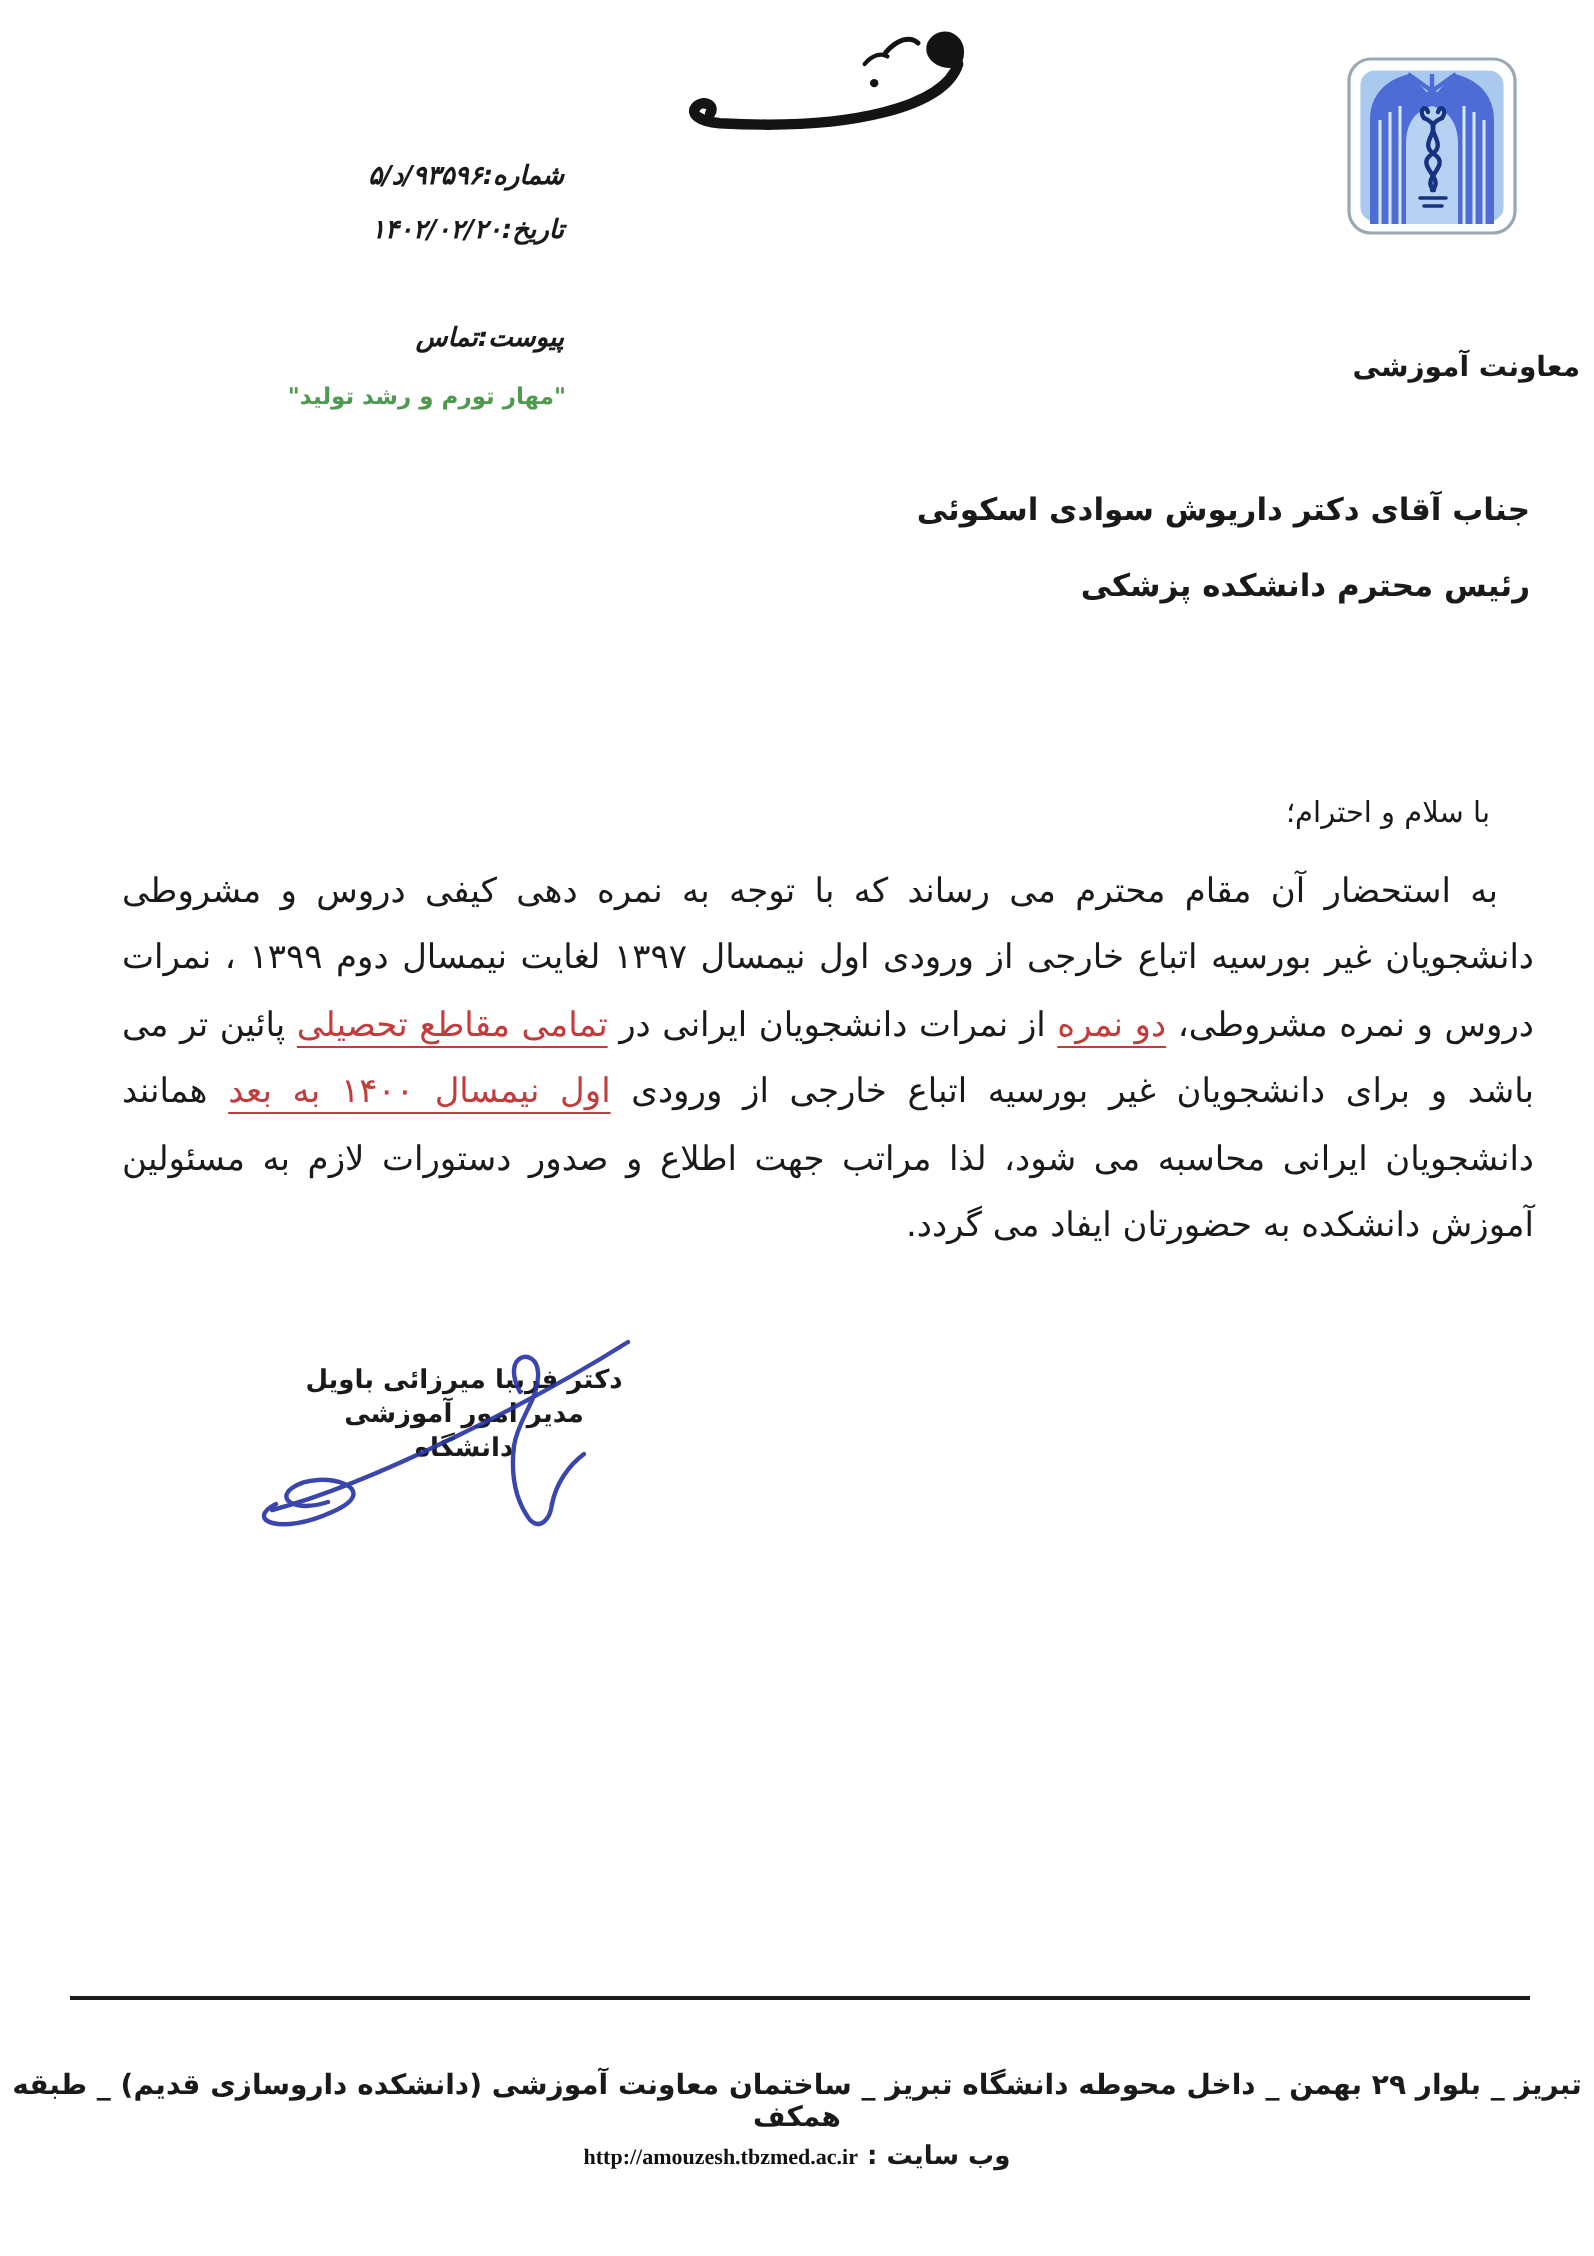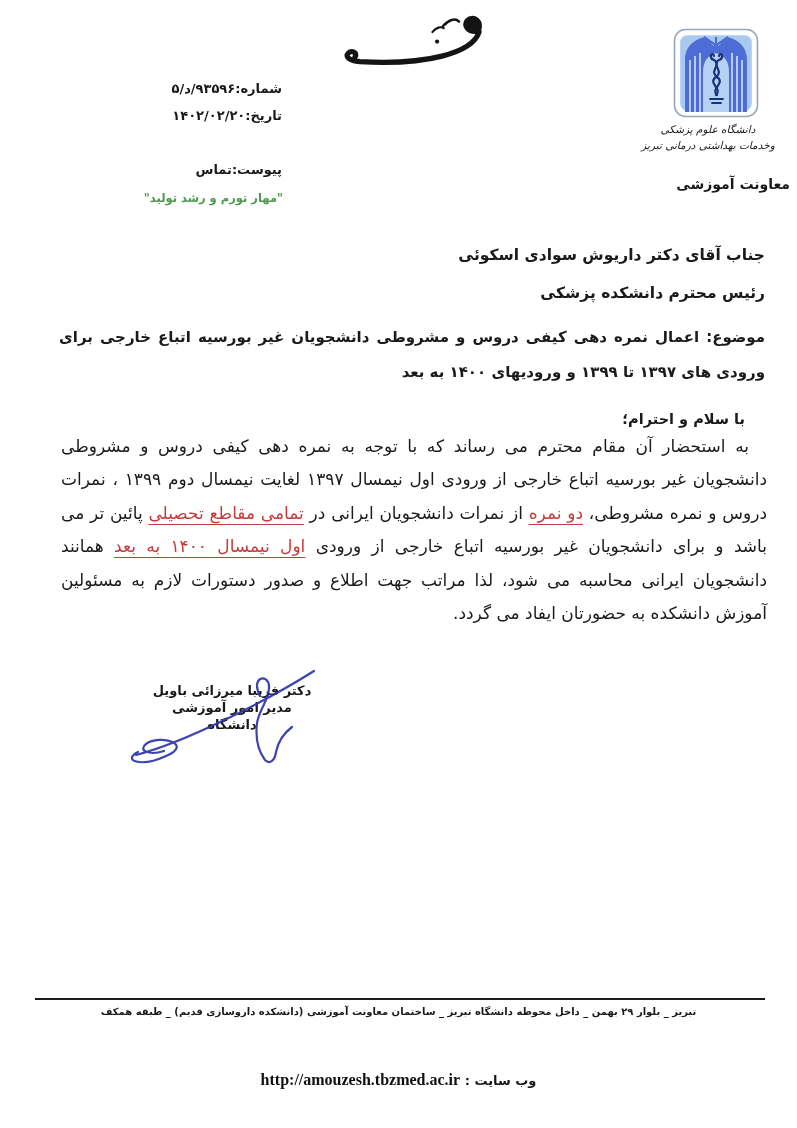--- a/index.html
+++ b/index.html
@@ -5,50 +5,50 @@
   * { margin:0; padding:0; box-sizing:border-box; }
   html,body { background:#e8e8e8; }
   #page {
     position:relative; width:797px; height:1128px; margin:0 auto;
     background:#ffffff; overflow:hidden; direction:rtl;
     font-family:"DejaVu Sans", sans-serif; color:#1a1a1a;
   }
   .abs { position:absolute; }
 
   
-  .meta-line { left:100px; width:182px; text-align:right; font-size:13px; font-weight:bold; letter-spacing:.2px; }
+  .meta-line { left:100px; width:182px; text-align:right; font-size:13px; font-weight:bold; letter-spacing:.2px;font-style:italic; }
   .slogan { left:103px; top:191px; width:180px; text-align:right; font-size:11.5px; font-weight:bold; }
 
   
   .org-name { left:626px; top:121px; width:164px; text-align:center; font-size:10.5px; font-style:italic; line-height:16px; }
   .dept { left:626px; top:176px; width:164px; text-align:right; font-size:14px; font-weight:bold; }
 
   
   .recipient { right:32px; font-size:15.5px; font-weight:bold; }
   .subject { right:32px; top:320px; width:706px; font-size:15px; font-weight:bold; line-height:35px; text-align:justify; }
-  .salutation { right:52px; top:399px; font-size:14.5px; font-weight:bold;margin-top:12px; }
+  .salutation { right:52px; top:399px; font-size:14.5px; font-weight:normal; }
 
   
   .body-par {
     right:30px; top:430px; width:706px; font-size:17px; line-height:33.4px;
     text-align:justify; text-indent:18px;
   }
   .hl { text-decoration:underline; text-underline-offset:5px; }
 
   
   .sig-text { left:152px; top:682px; width:160px; text-align:center; font-size:13px; font-weight:bold; line-height:17px; }
   .sig-svg { left:116px; top:656px; pointer-events:none; }
 
   
   .footer-rule { left:35px; top:998px; width:730px; height:2px; background:#1b1b1b; }
   .footer-line { left:0; width:797px; text-align:center; font-weight:bold; }
-  .footer-address { top:1006px; font-size:10px; }
+  .footer-address { top:1035px; font-size:14px; }
   .footer-contact { top:1039px; font-size:12.5px; }
   .footer-web { top:1071px; font-size:13px; }
-  .footer-web a { color:#111; text-decoration:none; font-family:"Liberation Serif", serif; font-size:16px; font-weight:bold; }
+  .footer-web a { color:#111; text-decoration:none; font-family:"Liberation Serif", serif; font-size:11px; font-weight:bold; }
 </style>
 </head>
 <body>
 
 <div id="page">
 
   <svg class="abs" style="left:328px; top:12px;" width="160" height="62" viewBox="0 0 165 65" aria-label="بسمه تعالی">
     <g fill="none" stroke="#141414" stroke-linecap="round">
       <path d="M157 21 C150 43 102 56 32 52 C21 51 16 47 20 43 C23 40 30 42 27 47" stroke-width="5.5"></path>
       <path d="M157 21 C163 9 151 1 144 8 C138 14 145 24 157 21 Z" stroke-width="3" fill="#141414"></path>
@@ -71,30 +71,25 @@
     <path d="M30 84 V44 C30 32 36 27 43 25 C50 27 56 32 56 44 V84 Z" fill="#b7d1f3"></path>
     <path d="M31 9 L55 26 M55 9 L31 26 M43 9 V24" stroke="#4d6cd6" stroke-width="2.2" fill="none"></path>
     <g fill="none" stroke="#16337f" stroke-width="2.2" stroke-linecap="round">
       <path d="M39 31 C51 36 35 43 44 49 C53 55 37 61 44 67"></path>
       <path d="M48 31 C36 36 52 43 43 49 C34 55 50 61 43 67"></path>
       <path d="M39 31 C36 27 40 24 41 28"></path>
       <path d="M48 31 C51 27 47 24 46 28"></path>
       <path d="M37 71 H50 M39 75 H48" stroke-width="1.8"></path>
     </g>
   </svg>
-  <div class="abs org-name">
-    <div>دانشگاه علوم پزشکی</div>
-    <div>وخدمات بهداشتی درمانی تبریز</div>
-  </div>
   <div class="abs dept">معاونت آموزشی</div>
 
   <div class="abs recipient" style="top:246px;">جناب آقای دکتر داریوش سوادی اسکوئی</div>
   <div class="abs recipient" style="top:284px;">رئیس محترم دانشکده پزشکی</div>
 
-  <div class="abs subject">موضوع: اعمال نمره دهی کیفی دروس و مشروطی دانشجویان غیر بورسیه اتباع خارجی برای ورودی های ۱۳۹۷ تا ۱۳۹۹ و ورودیهای ۱۴۰۰ به بعد</div>
 
   <div class="abs salutation">با سلام و احترام؛</div>
 
   <p class="abs body-par"><span>به استحضار آن مقام محترم می رساند که با توجه به نمره دهی کیفی دروس و مشروطی دانشجویان غیر بورسیه اتباع خارجی از ورودی اول نیمسال ۱۳۹۷ لغایت نیمسال دوم ۱۳۹۹ ، نمرات دروس و نمره مشروطی، </span><span class="hl" style="color:#c43b3b; text-decoration-color:#c43b3b;">دو نمره</span><span> از نمرات دانشجویان ایرانی در </span><span class="hl" style="color:#c43b3b; text-decoration-color:#c43b3b;">تمامی مقاطع تحصیلی</span><span> پائین تر می باشد و برای دانشجویان غیر بورسیه اتباع خارجی از ورودی </span><span class="hl" style="color:#c43b3b; text-decoration-color:#c43b3b;">اول نیمسال ۱۴۰۰ به بعد</span><span> همانند دانشجویان ایرانی محاسبه می شود، لذا مراتب جهت اطلاع و صدور دستورات لازم به مسئولین آموزش دانشکده به حضورتان ایفاد می گردد.</span></p>
 
   <div class="abs sig-text">
     <div>دکتر فریبا میرزائی باویل</div>
     <div>مدیر امور آموزشی دانشگاه</div>
   </div>
   <svg class="abs sig-svg" width="252" height="122" viewBox="0 0 252 122">

